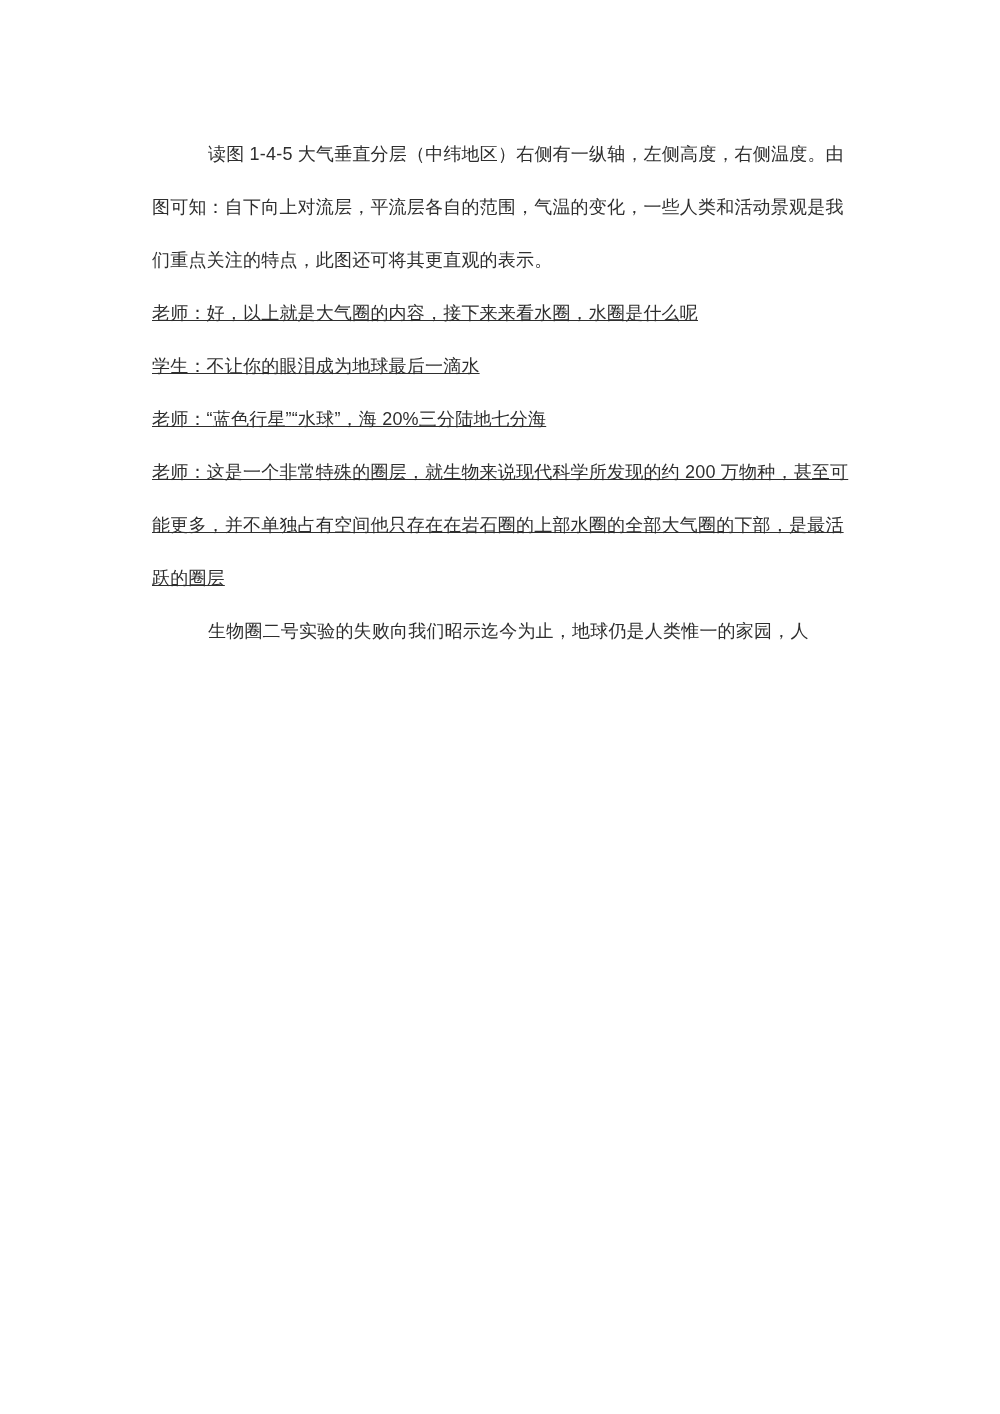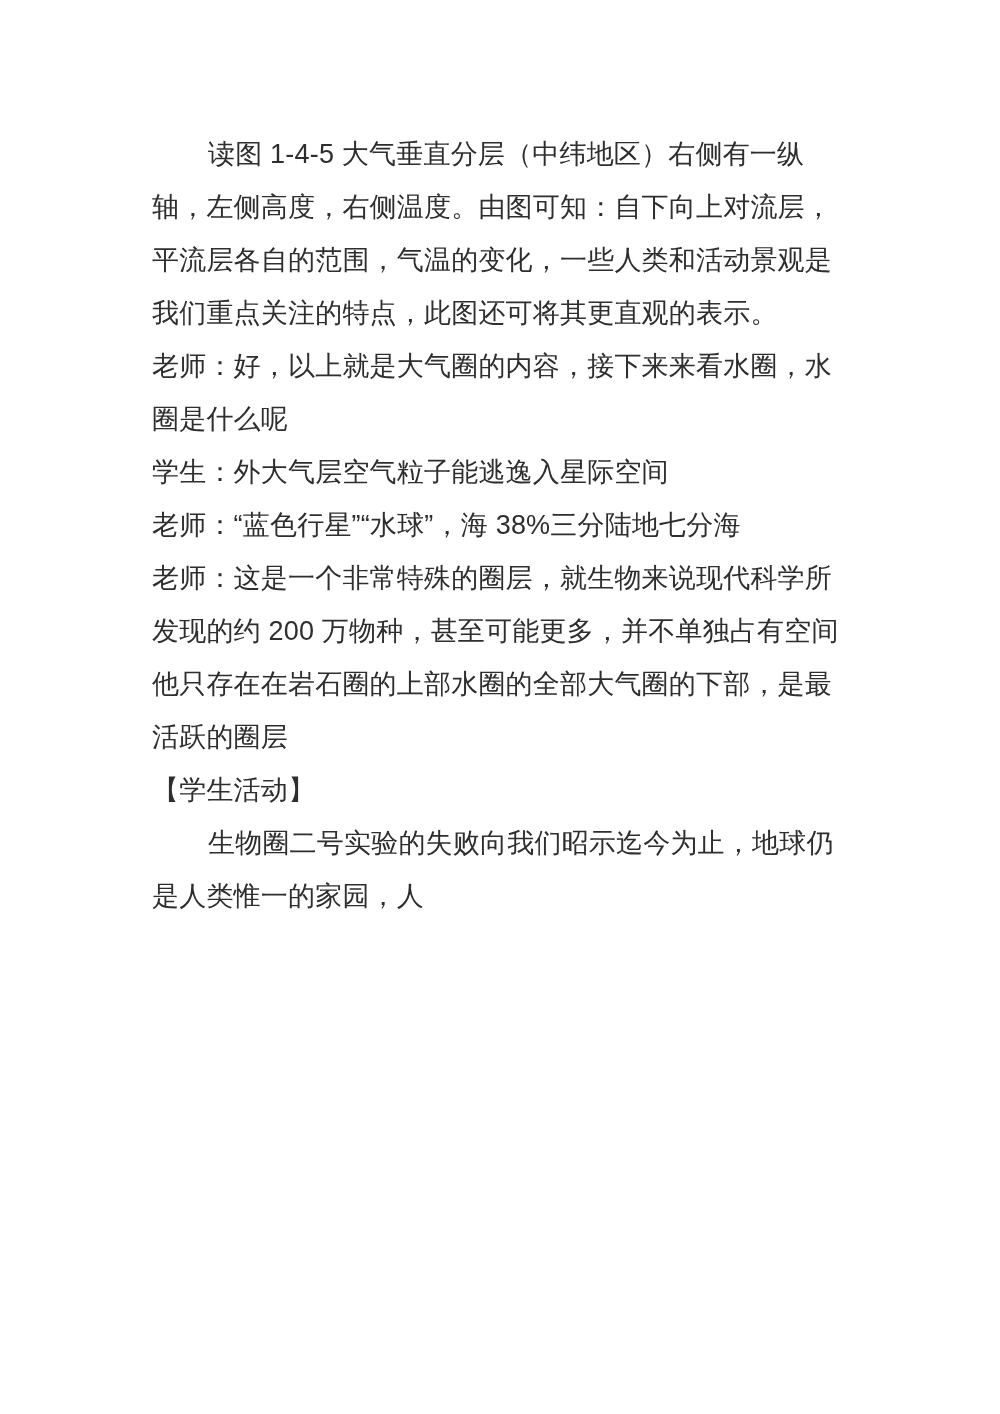--- a/index.html
+++ b/index.html
@@ -16,57 +16,57 @@
     overflow: hidden;
     font-family: "Liberation Sans", "DejaVu Sans", sans-serif;
   }
   .content {
     position: absolute;
     left: 152px;
     top: 128px;
     width: 700px;
   }
   .line {
-    font-size: 27px;
+    font-size: 18px;
     line-height: 53px;
     color: #2e2e2e;
     letter-spacing: 0.2px;
     white-space: pre-wrap;
     word-break: break-all;
   }
   .indent {
     text-indent: 56px;
   }
   .flush {
     text-indent: 0;
+    text-decoration: underline;
   }
   .para-block {
     margin: 0;
     padding: 0;
   }
 </style>
 </head>
 <body>
 
 <div class="page">
   <div class="content">
 
     <p class="line indent para-block">读图 1-4-5 大气垂直分层（中纬地区）右侧有一纵轴，左侧高度，右侧温度。由图可知：自下向上对流层，平流层各自的范围，气温的变化，一些人类和活动景观是我们重点关注的特点，此图还可将其更直观的表示。</p>
 
 
 
     <p class="line flush para-block">老师：好，以上就是大气圈的内容，接下来来看水圈，水圈是什么呢</p>
 
-    <p class="line flush para-block">学生：外大气层空气粒子能逃逸入星际空间</p>
+    <p class="line flush para-block">学生：不让你的眼泪成为地球最后一滴水</p>
 
-    <p class="line flush para-block">老师：“蓝色行星”“水球”，海 38%三分陆地七分海</p>
+    <p class="line flush para-block">老师：“蓝色行星”“水球”，海 20%三分陆地七分海</p>
 
 
 
     <p class="line flush para-block">老师：这是一个非常特殊的圈层，就生物来说现代科学所发现的约 200 万物种，甚至可能更多，并不单独占有空间他只存在在岩石圈的上部水圈的全部大气圈的下部，是最活跃的圈层</p>
 
 
-    <p class="line flush para-block">【学生活动】</p>
 
     <p class="line indent para-block">生物圈二号实验的失败向我们昭示迄今为止，地球仍是人类惟一的家园，人</p>
 
   </div>
 </div>
 
 </body></html>

